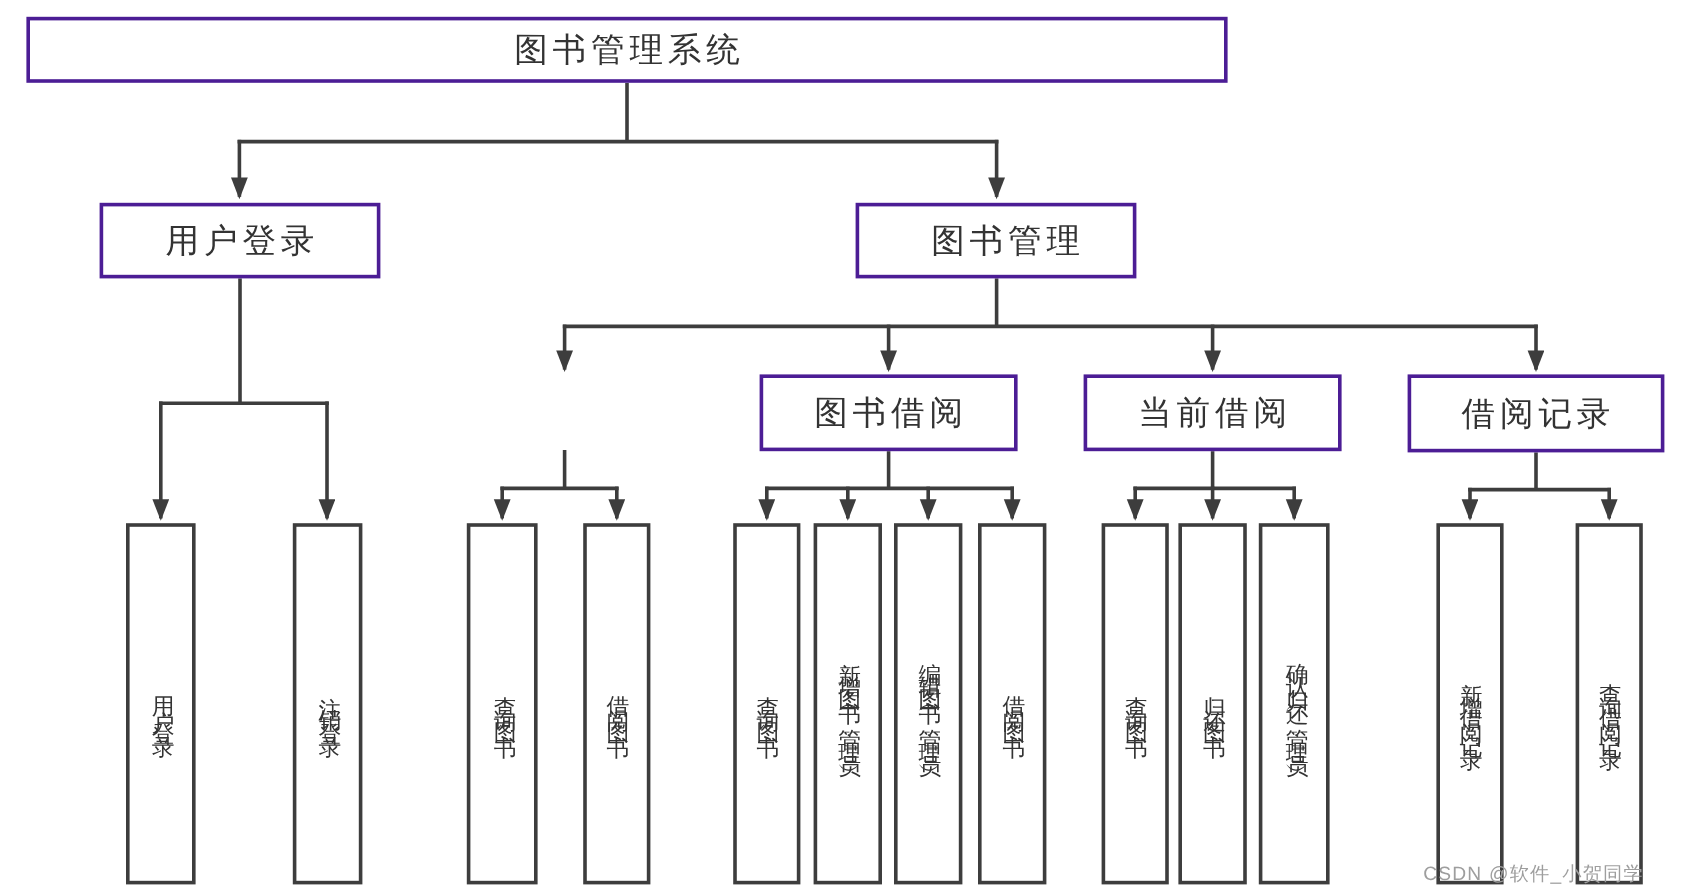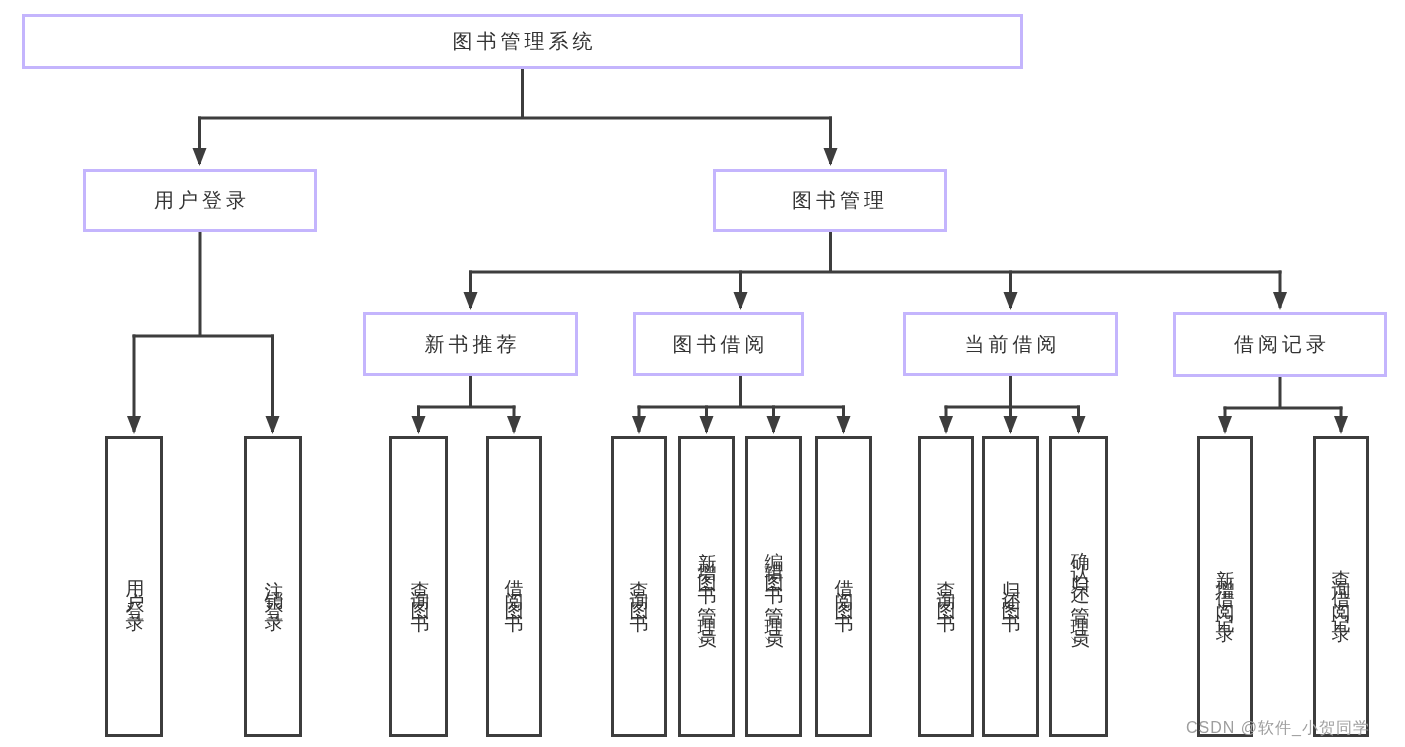--- a/index.html
+++ b/index.html
@@ -14,26 +14,26 @@
   }
   .wires {
     position: absolute;
     left: 0; top: 0;
     width: 1405px; height: 747px;
     pointer-events: none;
   }
   .node {
     position: absolute;
     box-sizing: border-box;
-    border: 3px solid #c4b5fd;
+    border: 3px solid #4c1d95;
     background: #ffffff;
     display: flex;
     align-items: center;
     justify-content: center;
-    font-size: 20px;
+    font-size: 28px;
     letter-spacing: 4px;
     text-indent: 4px;
     white-space: nowrap;
   }
   .leaf {
     position: absolute;
     box-sizing: border-box;
     border: 3px solid #3d3d3d;
     background: #ffffff;
     top: 436px;
@@ -43,21 +43,21 @@
     text-align: center;
     line-height: 49px;
     font-size: 19px;
     letter-spacing: 11px;
   }
   
   #n-root { left: 22px;  top: 14px;  width: 1001px; height: 55px; }
   #n-login{ left: 83px;  top: 169px; width: 234px;  height: 63px; }
   #n-mgmt { left: 713px; top: 169px; width: 234px;  height: 63px; padding-left: 16px; }
   #n-rec  { left: 363px; top: 312px; width: 215px;  height: 64px; }
-  #n-bor  { left: 633px; top: 312px; width: 171px;  height: 64px; }
+  #n-bor  { left: 633px; top: 312px; width: 215px;  height: 64px; }
   #n-cur  { left: 903px; top: 312px; width: 215px;  height: 64px; }
   #n-recd { left: 1173px;top: 312px; width: 214px;  height: 65px; }
   
   #l-ulogin { left: 105px;  width: 58px; }
   #l-logout { left: 244px;  width: 58px; }
   #l-qrec   { left: 389px;  width: 59px; }
   #l-brec   { left: 486px;  width: 56px; }
   #l-qbor   { left: 611px;  width: 56px; }
   #l-addbk  { left: 678px;  width: 57px; }
   #l-editbk { left: 745px;  width: 57px; }
@@ -144,21 +144,20 @@
       <line x1="1225" y1="406.5" x2="1225" y2="432" marker-end="url(#ah)"></line>
       <line x1="1341" y1="406.5" x2="1341" y2="432" marker-end="url(#ah)"></line>
     </g>
   </svg>
 
   <div class="node" id="n-root">图书管理系统</div>
 
   <div class="node" id="n-login">用户登录</div>
   <div class="node" id="n-mgmt">图书管理</div>
 
-  <div class="node" id="n-rec">新书推荐</div>
   <div class="node" id="n-bor">图书借阅</div>
   <div class="node" id="n-cur">当前借阅</div>
   <div class="node" id="n-recd">借阅记录</div>
 
   <div class="leaf" id="l-ulogin">用户登录</div>
   <div class="leaf" id="l-logout">注销登录</div>
 
   <div class="leaf" id="l-qrec">查询图书</div>
   <div class="leaf" id="l-brec">借阅图书</div>
 

